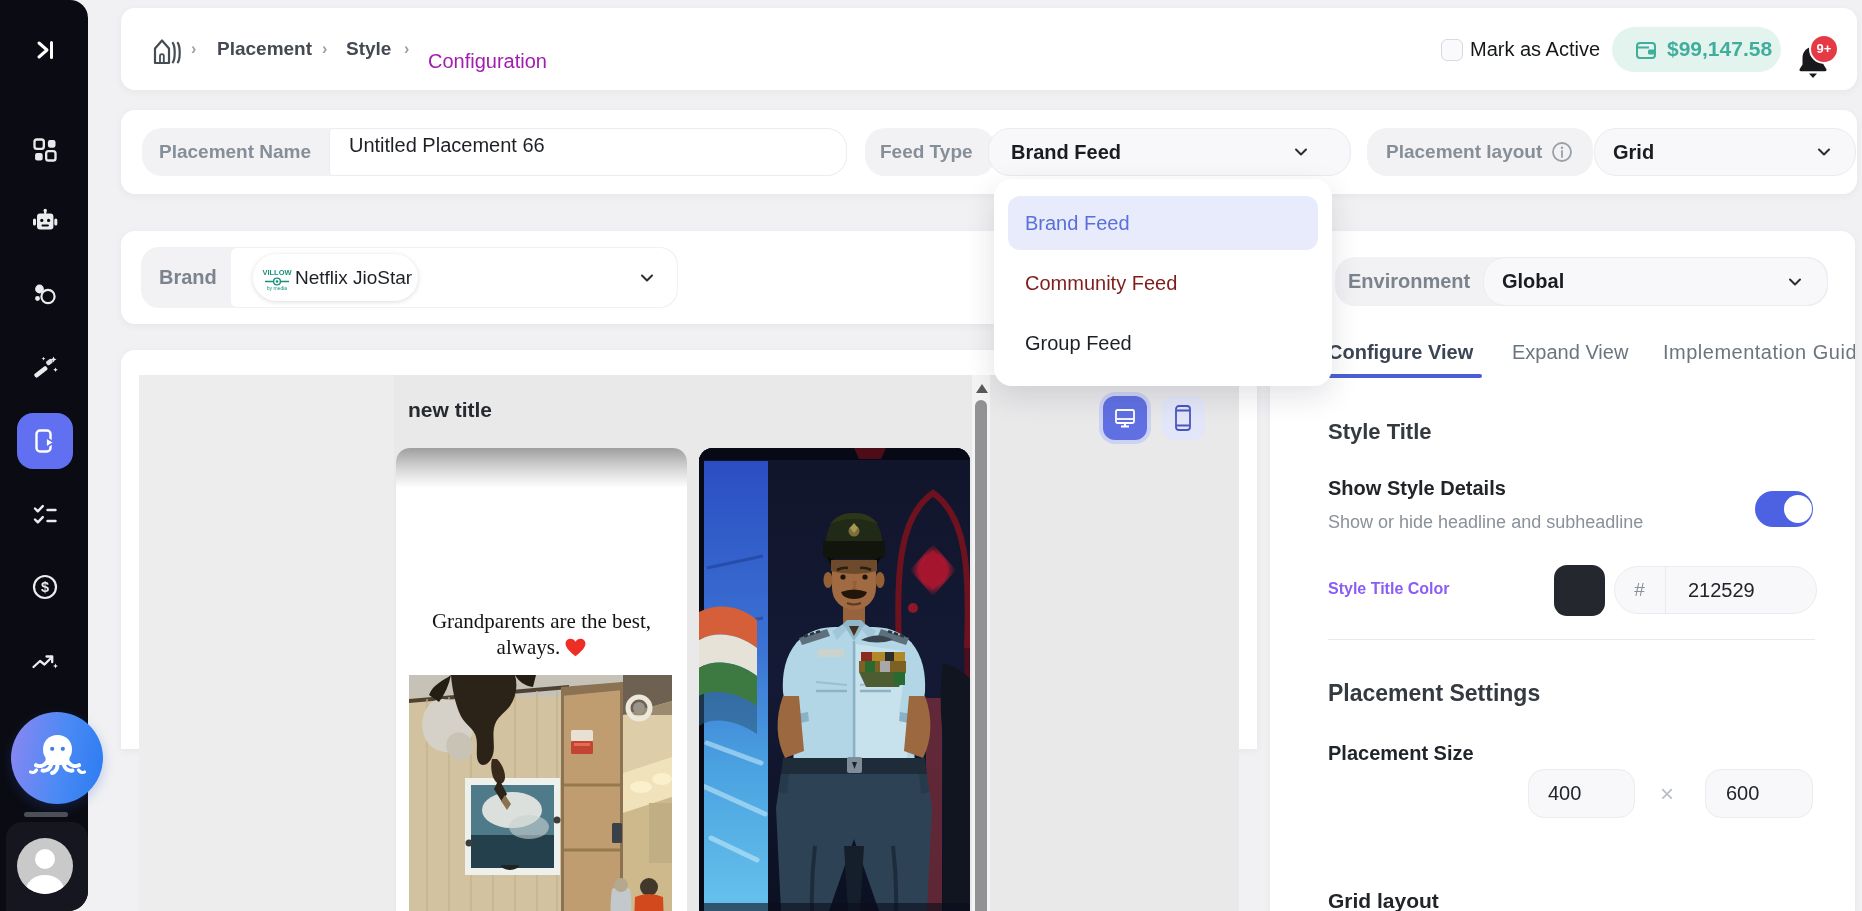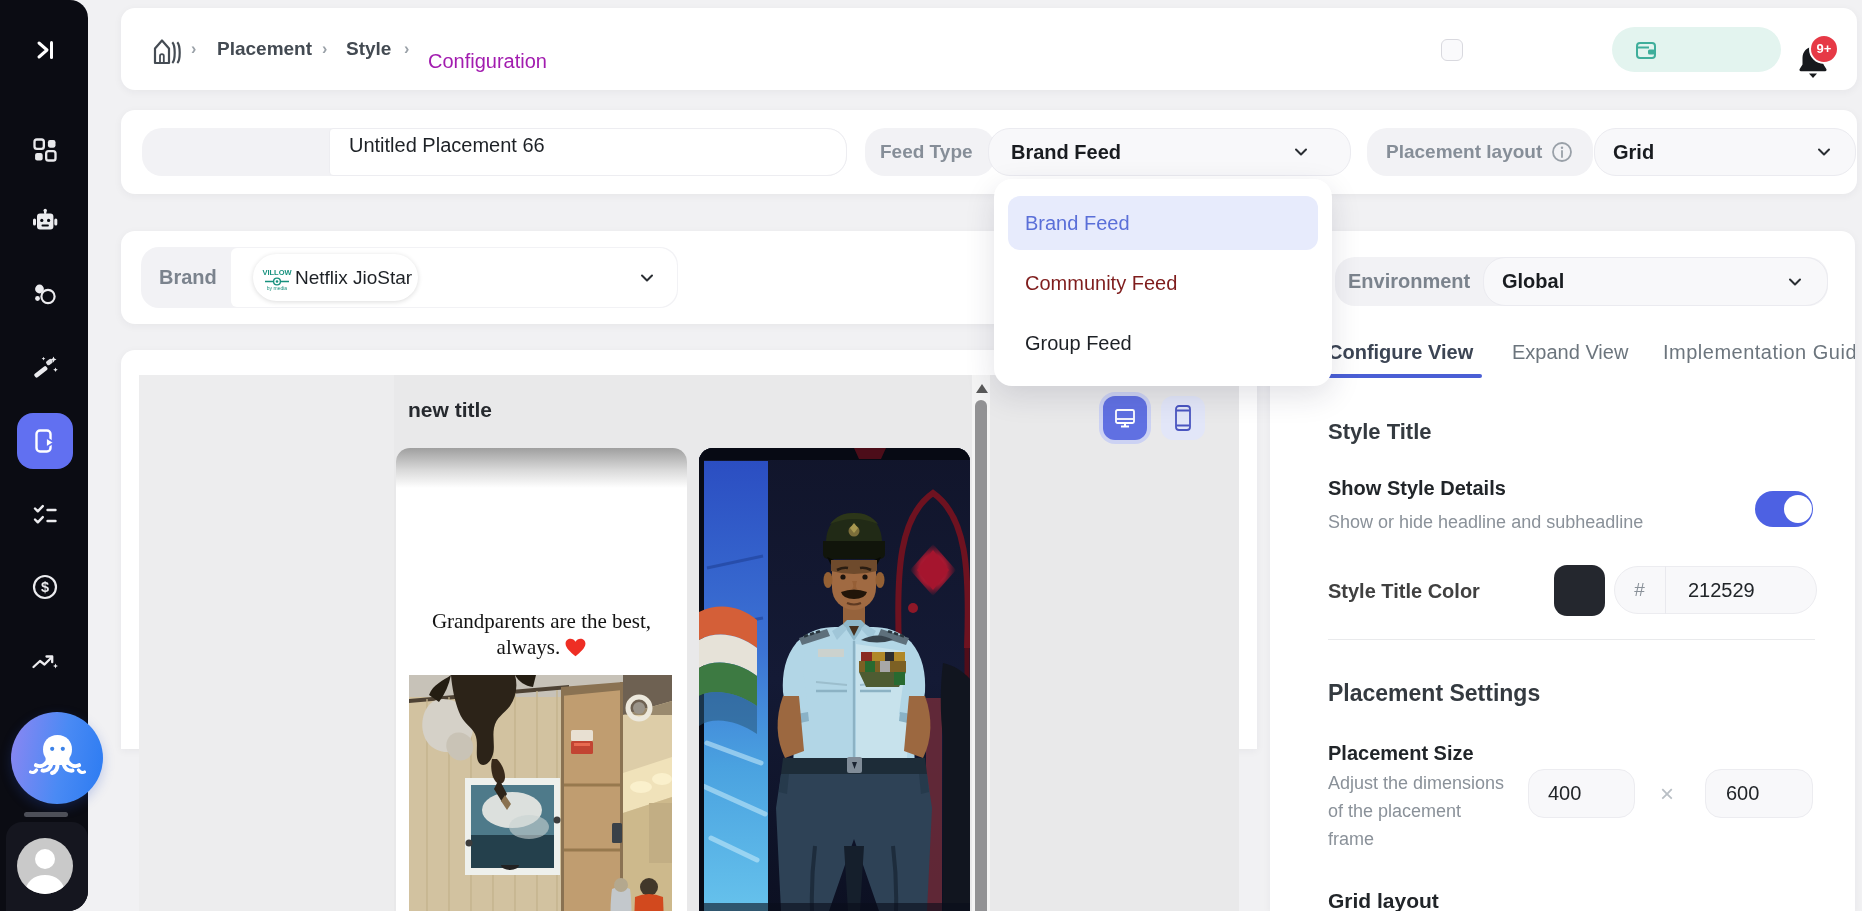--- a/index.html
+++ b/index.html
@@ -124,37 +124,40 @@
     <path d="M26.3 26 c3.2-3.2 3.2-17.5 0-20.8" stroke-width="2.2"></path>
   </svg>
   <div class="abs vcenter" style="left:70px;top:0;height:82px;color:#9aa1a8;font-size:16px;font-weight:700;">›</div>
   <div class="abs vcenter" style="left:96px;top:0;height:82px;color:#434a52;font-size:19px;font-weight:700;">Placement</div>
   <div class="abs vcenter" style="left:201px;top:0;height:82px;color:#9aa1a8;font-size:16px;font-weight:700;">›</div>
   <div class="abs vcenter" style="left:225px;top:0;height:82px;color:#434a52;font-size:19px;font-weight:700;">Style</div>
   <div class="abs vcenter" style="left:283px;top:0;height:82px;color:#9aa1a8;font-size:16px;font-weight:700;">›</div>
   <div class="abs vcenter" style="left:307px;top:0;height:106px;color:#a21caf;font-size:20px;">Configuration</div>
 
   <div class="abs" style="left:1320px;top:31px;width:22px;height:22px;background:#fafafc;border:1.5px solid #d9d9df;border-radius:6px;"></div>
+  <div class="abs vcenter" style="left:1349px;top:0;height:82px;color:#15181b;font-size:20px;">Mark as Active</div>
   <div class="abs" style="left:1491px;top:19px;width:169px;height:45px;background:#e3f4ef;border-radius:23px;"></div>
   <svg class="abs" style="left:1513px;top:30px;" width="24" height="24" viewBox="0 0 24 24" fill="none" stroke="#3fae9b" stroke-width="2">
     <rect x="3" y="5" width="18" height="15" rx="3"></rect>
     <path d="M3 9.5 h12"></path>
     <rect x="14" y="11.5" width="7" height="5" rx="1.5" fill="#3fae9b" stroke="none"></rect>
   </svg>
+  <div class="abs vcenter" style="left:1546px;top:0;height:82px;color:#3fae9b;font-size:21px;font-weight:700;">$99,147.58</div>
   <svg class="abs" style="left:1676px;top:37px;" width="32" height="34" viewBox="0 0 32 34">
     <path d="M16 2 c-6 0-10.5 4.5-10.5 11 v6.5 l-2.8 4.5 a1.4 1.4 0 0 0 1.2 2.2 h24.2 a1.4 1.4 0 0 0 1.2-2.2 l-2.8-4.5 V13 C26.5 6.5 22 2 16 2z" fill="#17191d"></path>
     <path d="M12 28.5 h8 l-4 4.5z" fill="#17191d"></path>
   </svg>
   <div class="abs" style="left:1688px;top:26px;width:30px;height:30px;background:#e63946;border-radius:50%;border:2.5px solid #fff;"></div>
   <div class="abs" style="left:1688px;top:26px;width:30px;text-align:center;line-height:30px;color:#fff;font-size:13px;font-weight:700;">9+</div>
 </div>
 
 <div class="card" style="left:121px;top:110px;width:1736px;height:84px;">
 
   <div class="lblpill" style="left:21px;top:18px;width:705px;height:48px;"></div>
+  <div class="abs vcenter lbltxt" style="left:38px;top:18px;height:48px;">Placement Name</div>
   <div class="abs" style="left:208px;top:18px;width:518px;height:48px;background:#fff;border:1px solid #ededf1;border-radius:4px 20px 20px 4px;"></div>
   <div class="abs vcenter" style="left:228px;top:18px;height:35px;color:#1d2126;font-size:20px;">Untitled Placement 66</div>
 
   <div class="lblpill" style="left:744px;top:18px;width:130px;height:48px;"></div>
   <div class="abs vcenter lbltxt" style="left:759px;top:18px;height:48px;">Feed Type</div>
   <div class="selpill" style="left:867px;top:18px;width:363px;height:48px;"></div>
   <div class="abs vcenter valtxt" style="left:890px;top:18px;height:48px;">Brand Feed</div>
   <svg class="chev" style="left:1172px;top:34px;" viewBox="0 0 16 16" fill="none" stroke="#2a2e33" stroke-width="2" stroke-linecap="round" stroke-linejoin="round">
         <path d="M3 5.5 L8 10.5 L13 5.5"></path>
       </svg>
@@ -420,30 +423,29 @@
   <div class="abs" style="left:58px;top:110px;color:#3c4554;font-size:20px;font-weight:700;">Configure View</div>
   <div class="abs" style="left:242px;top:110px;color:#6c757d;font-size:20px;">Expand View</div>
   <div class="abs" style="left:393px;top:110px;color:#6c757d;font-size:20px;white-space:nowrap;letter-spacing:.5px;">Implementation Guide</div>
   <div class="abs" style="left:50px;top:143px;width:162px;height:4px;background:#4a5fd5;border-radius:2px;"></div>
 
   <div class="abs" style="left:58px;top:188px;color:#343a40;font-size:22px;font-weight:700;">Style Title</div>
   <div class="abs" style="left:58px;top:246px;color:#212529;font-size:20px;font-weight:700;">Show Style Details</div>
   <div class="abs" style="left:58px;top:281px;color:#8a9199;font-size:18px;">Show or hide headline and subheadline</div>
   <div class="abs" style="left:485px;top:260px;width:58px;height:36px;background:#4d61e3;border-radius:18px;"></div>
   <div class="abs" style="left:514px;top:264px;width:28px;height:28px;background:#fff;border-radius:50%;"></div>
-  <div class="abs" style="left:58px;top:349px;color:#404040;font-size:20px;font-weight:700;">Style Title Color</div>
+  <div class="abs" style="left:58px;top:349px;color:#8b5cf6;font-size:16px;font-weight:700;">Style Title Color</div>
   <div class="abs" style="left:284px;top:334px;width:51px;height:51px;background:#24272e;border-radius:13px;"></div>
   <div class="abs" style="left:344px;top:335px;width:203px;height:48px;background:#f8f8fa;border:1px solid #ececf0;border-radius:24px;"></div>
   <div class="abs vcenter" style="left:344px;top:335px;width:52px;height:48px;justify-content:center;color:#8a9199;font-size:19px;border-right:1px solid #e9e9ee;">#</div>
   <div class="abs vcenter" style="left:418px;top:335px;height:48px;color:#212529;font-size:20px;">212529</div>
   <div class="abs" style="left:58px;top:408px;width:487px;height:1px;background:#e9eaec;"></div>
 
   <div class="abs" style="left:58px;top:449px;color:#343a40;font-size:23px;font-weight:700;">Placement Settings</div>
   <div class="abs" style="left:58px;top:511px;color:#212529;font-size:20px;font-weight:700;">Placement Size</div>
-  <div class="abs" style="left:58px;top:538px;width:180px;color:#8a9199;font-size:18px;line-height:28px;">Adjust the dimensions of the placement frame</div>
   <div class="abs" style="left:258px;top:538px;width:107px;height:49px;background:#f8f8fa;border:1px solid #ececf0;border-radius:16px;"></div>
   <div class="abs vcenter" style="left:278px;top:538px;height:49px;color:#212529;font-size:20px;">400</div>
   <div class="abs vcenter" style="left:390px;top:538px;height:49px;color:#b9bfc5;font-size:24px;">×</div>
   <div class="abs" style="left:435px;top:538px;width:108px;height:49px;background:#f8f8fa;border:1px solid #ececf0;border-radius:16px;"></div>
   <div class="abs vcenter" style="left:456px;top:538px;height:49px;color:#212529;font-size:20px;">600</div>
   <div class="abs" style="left:58px;top:658px;color:#212529;font-size:21px;font-weight:700;">Grid layout</div>
 </div>
 
 <div class="abs" style="left:994px;top:179px;width:338px;height:207px;background:#fff;border-radius:18px;box-shadow:0 10px 30px rgba(30,30,60,.13);">
   <div class="abs" style="left:14px;top:17px;width:310px;height:54px;background:#e7ebfc;border-radius:12px;"></div>

